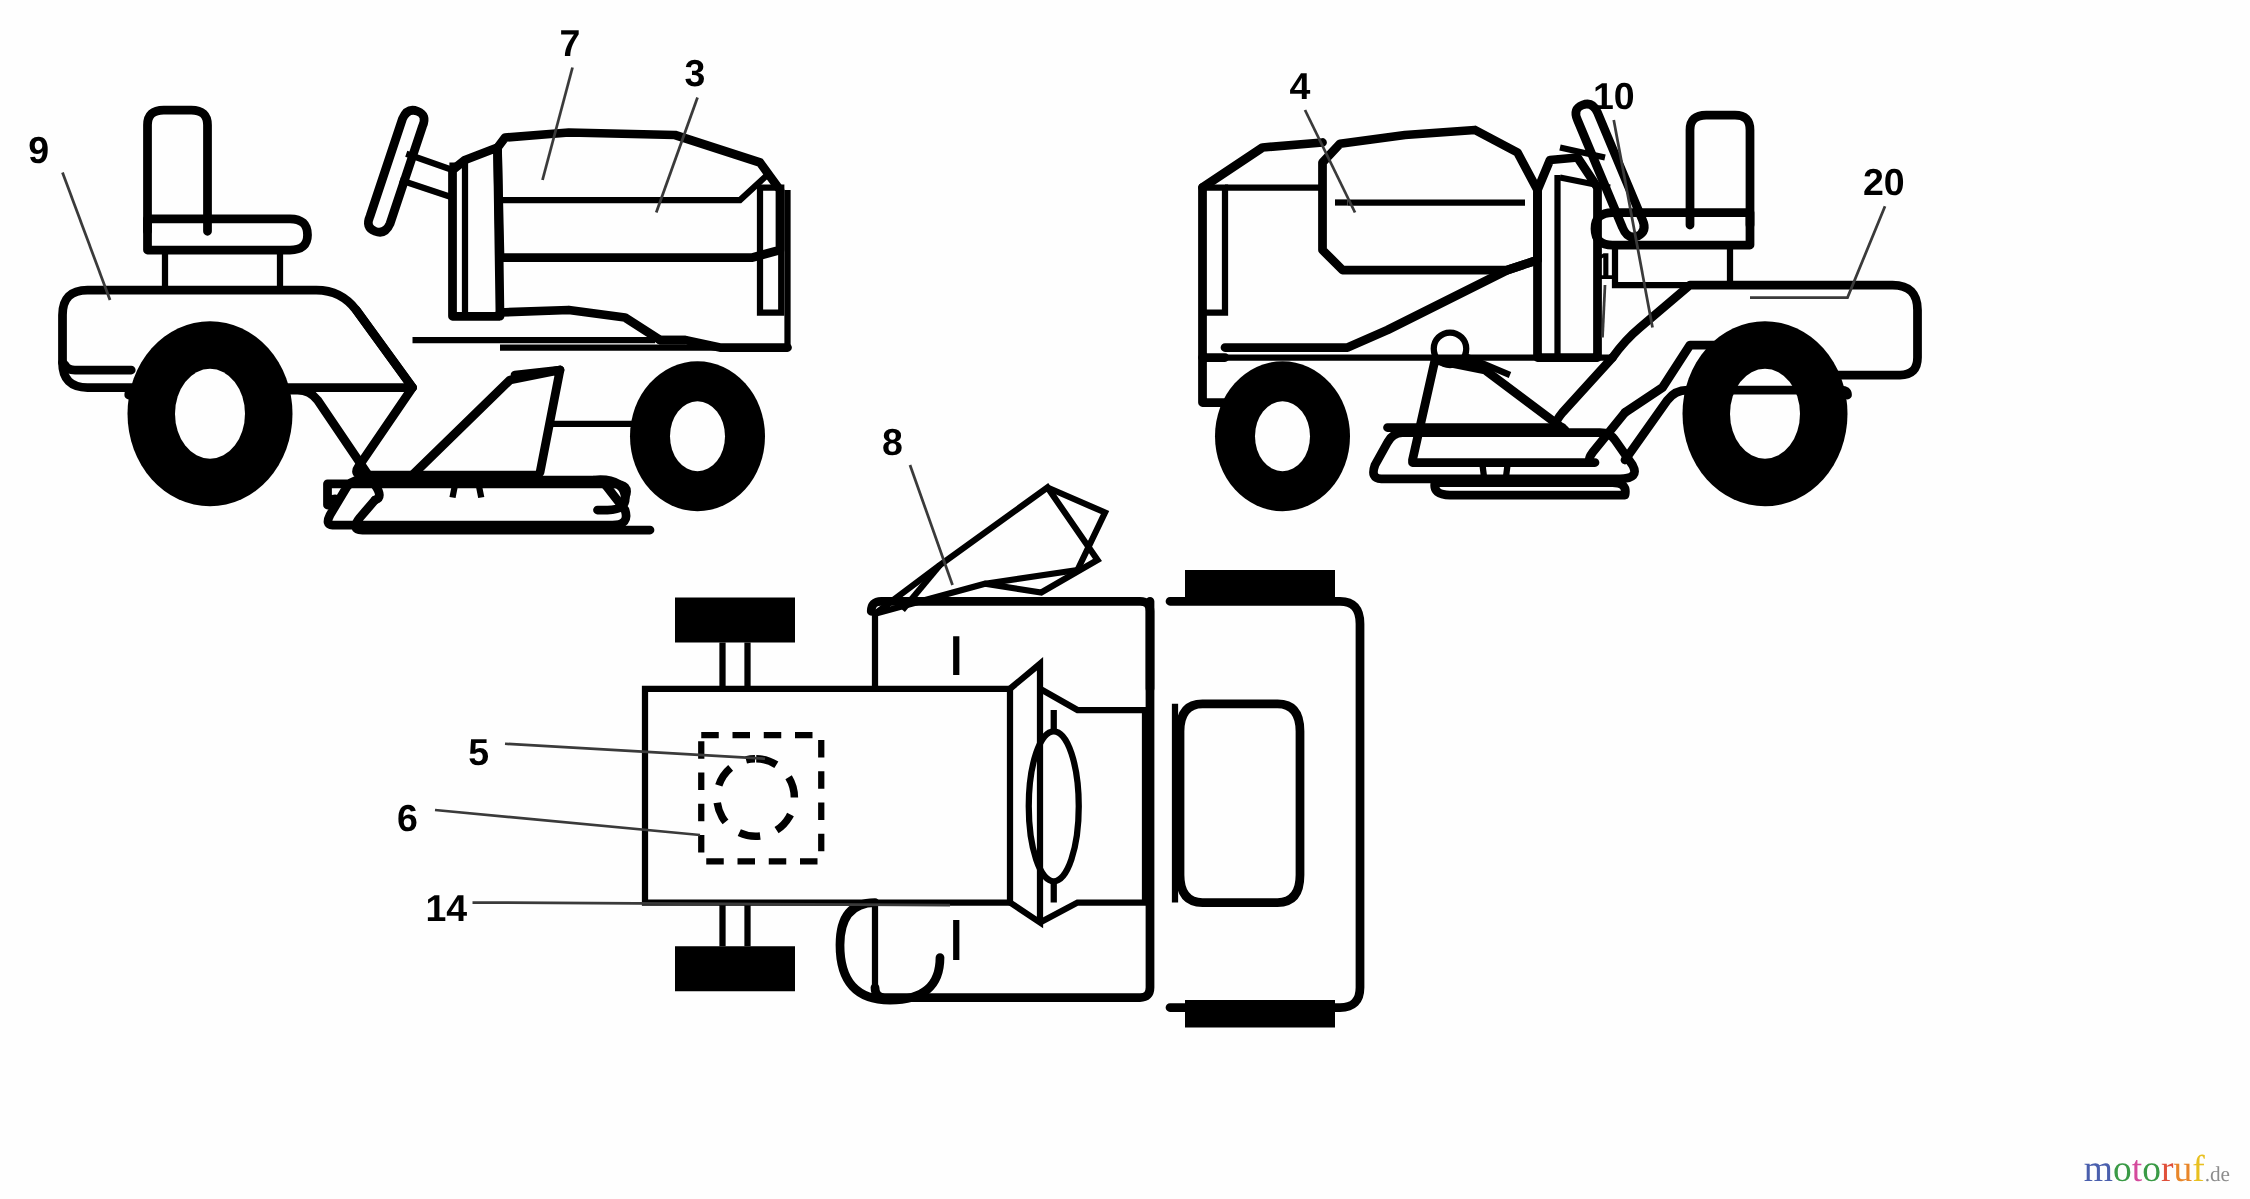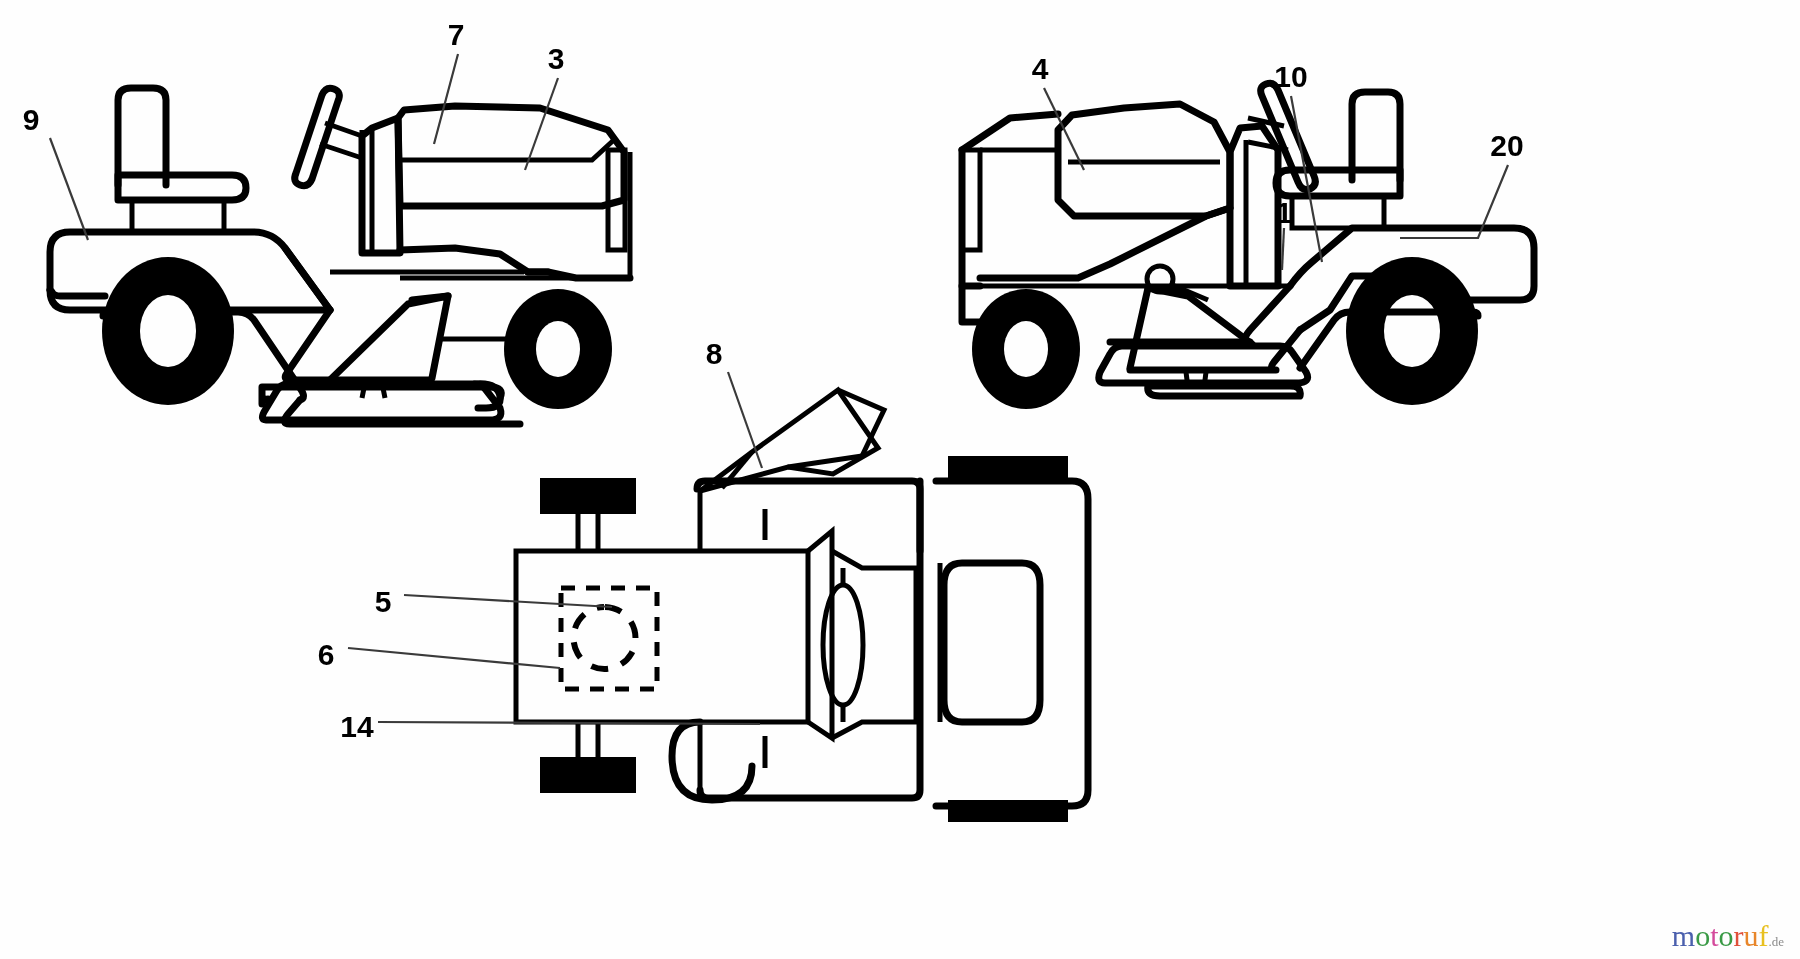--- a/index.html
+++ b/index.html
@@ -79,21 +79,21 @@
     right: 16px;
     bottom: 8px;
     font-family: "Liberation Serif", serif;
     font-size: 30px;
     letter-spacing: 0px;
     white-space: nowrap;
     line-height: 1;
   }
   #logo .ch { font-weight: normal; }
   #logo .tld {
-    font-size: 13px;
+    font-size: 17px;
     color: #8c8c8c;
     vertical-align: baseline;
   }
 </style>
 </head>
 <body>
 
 <div id="page">
 
   <svg id="diagram-svg" viewBox="0 0 1800 959">

